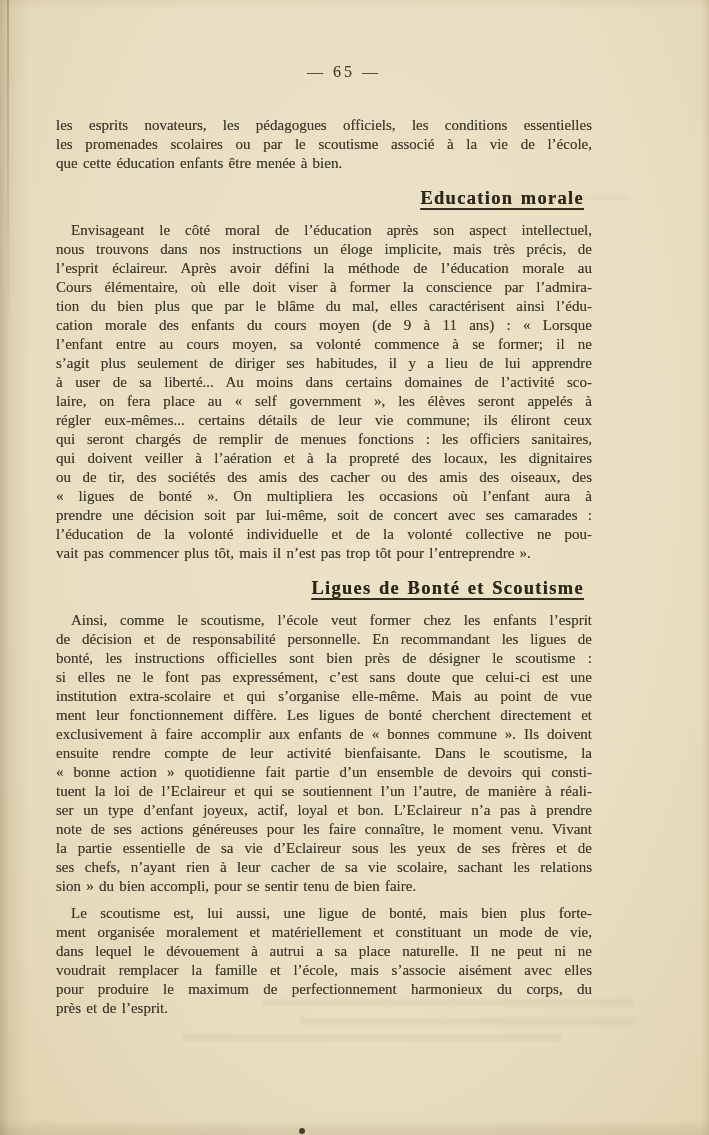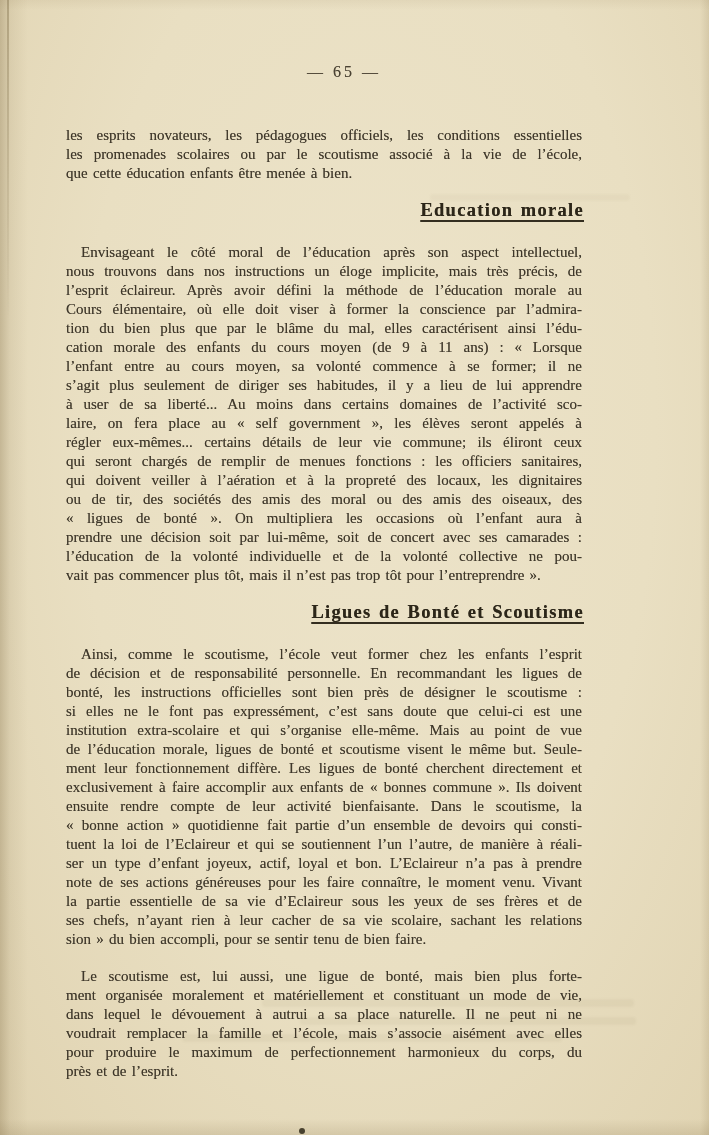--- a/index.html
+++ b/index.html
@@ -36,21 +36,21 @@
     text-shadow:0 0 0.6px rgba(74,66,51,0.6);
   }
   .text-block{
     position:absolute;
     left:48px;top:108px;width:552px;
     font-size:15px;
     line-height:19px;
     word-spacing:1.5px;
     text-shadow:0 0 0.6px rgba(62,55,42,0.55);
   }
-  .paragraph{margin:18px;}
+  .paragraph{margin:8px;}
   .line{
     height:19px;
     overflow:hidden;
     text-align:justify;
   }
   .line::after{content:"";display:inline-block;width:100%;height:0;}
   .line.last{text-align:left;}
   .line.last::after{content:none;}
   .indent .line:first-child{text-indent:15px;}
   .heading{
@@ -116,34 +116,33 @@
         <div class="line">Cours élémentaire, où elle doit viser à former la conscience par l’admira-</div>
         <div class="line">tion du bien plus que par le blâme du mal, elles caractérisent ainsi l’édu-</div>
         <div class="line">cation morale des enfants du cours moyen (de 9 à 11 ans) : « Lorsque</div>
         <div class="line">l’enfant entre au cours moyen, sa volonté commence à se former; il ne</div>
         <div class="line">s’agit plus seulement de diriger ses habitudes, il y a lieu de lui apprendre</div>
         <div class="line">à user de sa liberté... Au moins dans certains domaines de l’activité sco-</div>
         <div class="line">laire, on fera place au « self government », les élèves seront appelés à</div>
         <div class="line">régler eux-mêmes... certains détails de leur vie commune; ils éliront ceux</div>
         <div class="line">qui seront chargés de remplir de menues fonctions : les officiers sanitaires,</div>
         <div class="line">qui doivent veiller à l’aération et à la propreté des locaux, les dignitaires</div>
-        <div class="line">ou de tir, des sociétés des amis des moral ou des amis des oiseaux, des</div>
+        <div class="line">ou de tir, des sociétés des amis des cacher ou des amis des oiseaux, des</div>
         <div class="line">« ligues de bonté ». On multipliera les occasions où l’enfant aura à</div>
         <div class="line">prendre une décision soit par lui-même, soit de concert avec ses camarades :</div>
         <div class="line">l’éducation de la volonté individuelle et de la volonté collective ne pou-</div>
         <div class="line last">vait pas commencer plus tôt, mais il n’est pas trop tôt pour l’entreprendre ».</div>
       </div>
       <div class="heading"><span class="heading-text">Ligues de Bonté et Scoutisme</span></div>
       <div class="paragraph indent">
         <div class="line">Ainsi, comme le scoutisme, l’école veut former chez les enfants l’esprit</div>
         <div class="line">de décision et de responsabilité personnelle. En recommandant les ligues de</div>
         <div class="line">bonté, les instructions officielles sont bien près de désigner le scoutisme :</div>
         <div class="line">si elles ne le font pas expressément, c’est sans doute que celui-ci est une</div>
         <div class="line">institution extra-scolaire et qui s’organise elle-même. Mais au point de vue</div>
-        <div class="line">de l’éducation morale, ligues de bonté et scoutisme visent le même but. Seule-</div>
         <div class="line">ment leur fonctionnement diffère. Les ligues de bonté cherchent directement et</div>
         <div class="line">exclusivement à faire accomplir aux enfants de « bonnes commune ». Ils doivent</div>
         <div class="line">ensuite rendre compte de leur activité bienfaisante. Dans le scoutisme, la</div>
         <div class="line">« bonne action » quotidienne fait partie d’un ensemble de devoirs qui consti-</div>
         <div class="line">tuent la loi de l’Eclaireur et qui se soutiennent l’un l’autre, de manière à réali-</div>
         <div class="line">ser un type d’enfant joyeux, actif, loyal et bon. L’Eclaireur n’a pas à prendre</div>
         <div class="line">note de ses actions généreuses pour les faire connaître, le moment venu. Vivant</div>
         <div class="line">la partie essentielle de sa vie d’Eclaireur sous les yeux de ses frères et de</div>
         <div class="line">ses chefs, n’ayant rien à leur cacher de sa vie scolaire, sachant les relations</div>
         <div class="line last">sion » du bien accompli, pour se sentir tenu de bien faire.</div>

